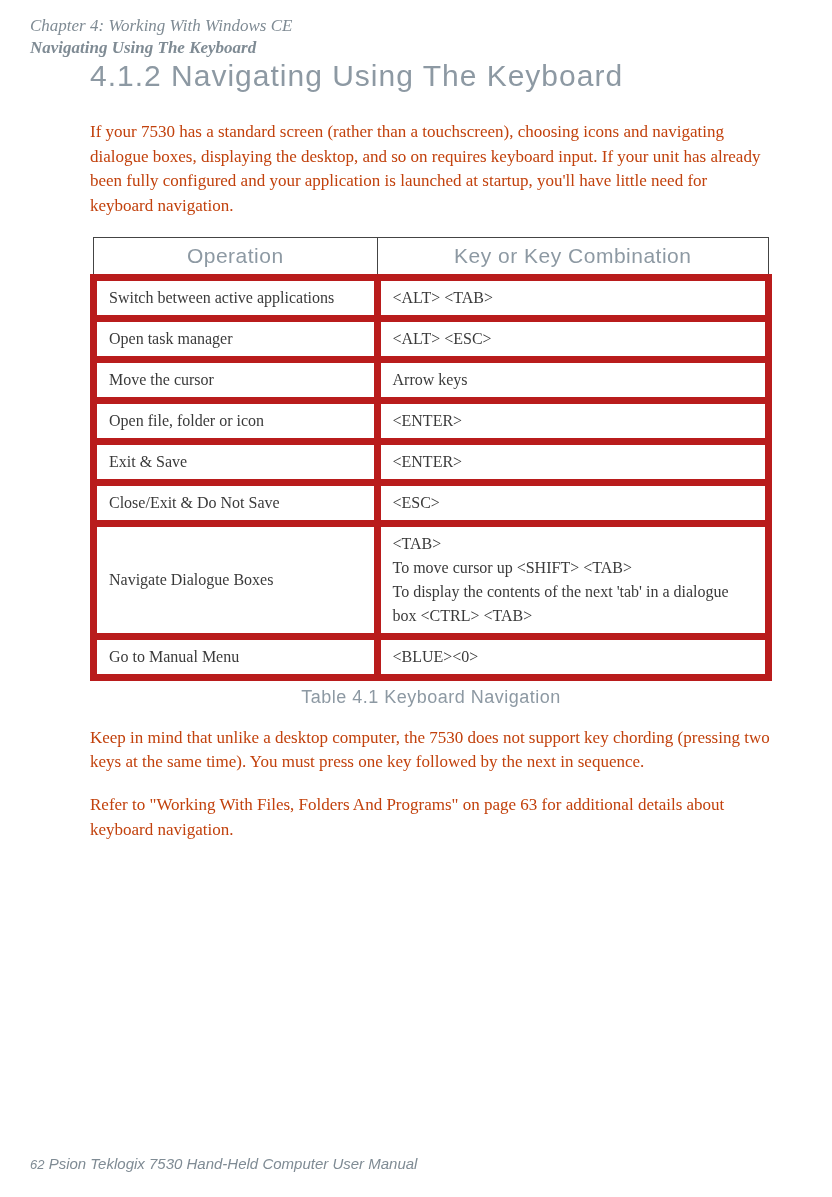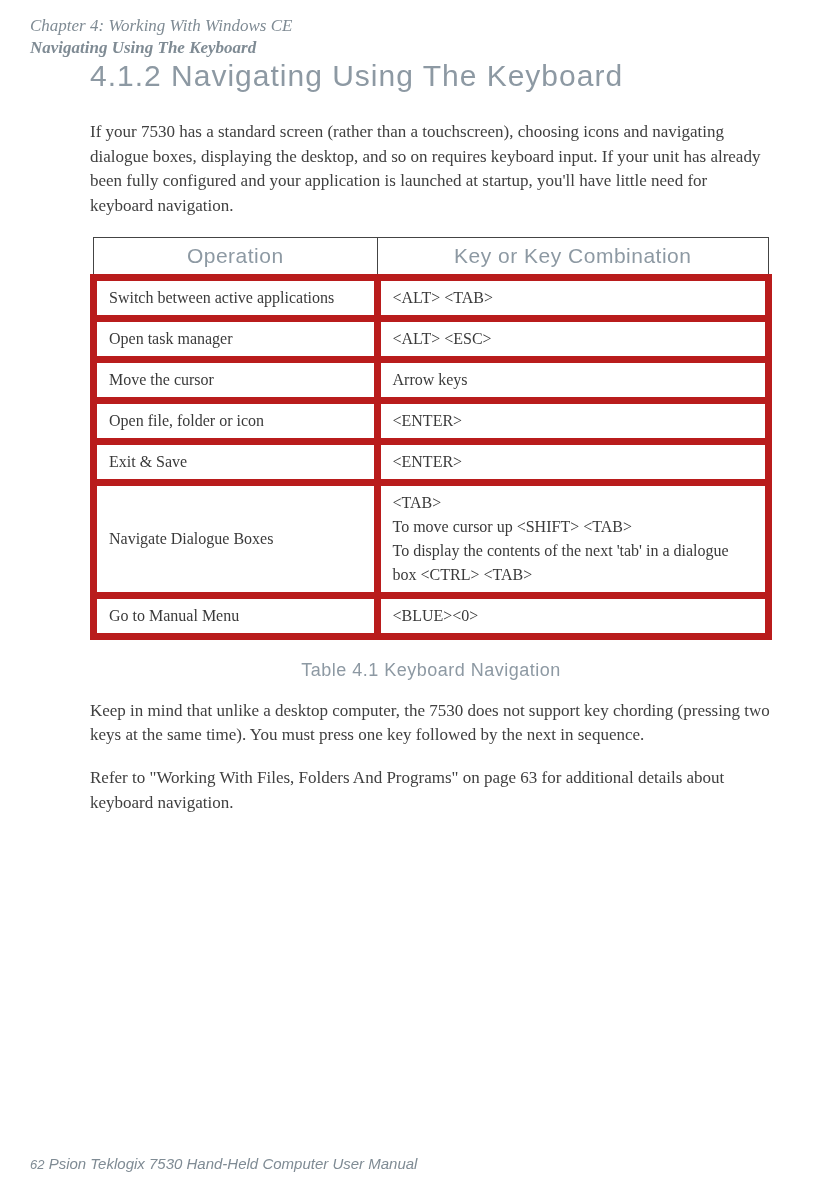--- a/index.html
+++ b/index.html
@@ -37,28 +37,28 @@
       font-weight: 300;
       color: #8d99a3;
       font-size: 30px;
       letter-spacing: 1px;
       margin-bottom: 27px;
       font-stretch: condensed;
     }
     .para {
       font-size: 17px;
       line-height: 1.45;
-      color: #404040;
+      color: #c2410c;
       margin-bottom: 18px;
     }
     table.nav-table {
       border-collapse: collapse;
       width: 100%;
       margin-top: 8px;
-      margin-bottom: 20px;
+      margin-bottom: 6px;
     }
     table.nav-table th {
       font-family: Arial, Helvetica, sans-serif;
       font-weight: 300;
       color: #8d99a3;
       font-size: 21px;
       letter-spacing: 0.5px;
       border: 1px solid #444;
       padding: 6px 10px;
       text-align: center;
@@ -134,20 +134,24 @@
       </tr>
       <tr>
         <td class="op">Open file, folder or icon</td>
         <td>&lt;ENTER&gt;</td>
       </tr>
       <tr>
         <td class="op">Exit &amp; Save</td>
         <td>&lt;ENTER&gt;</td>
       </tr>
       <tr>
+        <td class="op">Close/Exit &amp; Do Not Save</td>
+        <td>&lt;ESC&gt;</td>
+      </tr>
+      <tr>
         <td class="op">Navigate Dialogue Boxes</td>
         <td style="white-space: pre-line;">&lt;TAB&gt;
 To move cursor up &lt;SHIFT&gt; &lt;TAB&gt;
 To display the contents of the next 'tab' in a dialogue box &lt;CTRL&gt; &lt;TAB&gt;</td>
       </tr>
       <tr>
         <td class="op">Go to Manual Menu</td>
         <td>&lt;BLUE&gt;&lt;0&gt;</td>
       </tr>
     </tbody>

